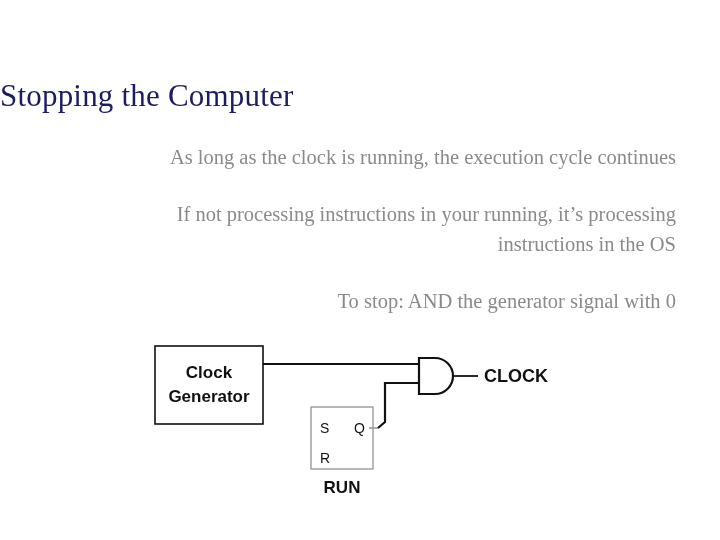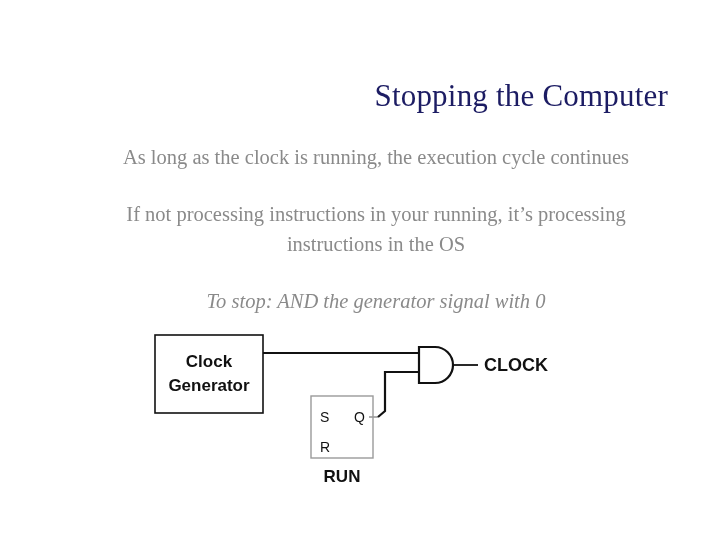--- a/index.html
+++ b/index.html
@@ -17,49 +17,49 @@
   .slide {
     position: absolute;
     inset: 0;
     background: #ffffff;
   }
   .slide-title {
     position: absolute;
     left: 0;
     top: 78px;
     width: 668px;
-    text-align: right;
+    text-align: left;
     font-family: "Liberation Serif", serif;
     font-size: 31px;
     line-height: 36px;
     color: #1c1c63;
     letter-spacing: 0.2px;
     white-space: nowrap;
   }
   .body-block {
     position: absolute;
     left: 76px;
     top: 142px;
     width: 600px;
   }
   .bullet {
     font-family: "Liberation Serif", serif;
     font-size: 20.5px;
     line-height: 30px;
     color: #8a8a8a;
     margin: 0 0 27px 0;
-    text-align: center;
+    text-align: right;
   }
-  .bullet:last-child { margin-bottom: 6px; font-style: italic; }
+  .bullet:last-child { margin-bottom: 6px; }
 
   
   .diagram {
     position: absolute;
     left: 140px;
-    top: 325px;
+    top: 336px;
     width: 430px;
     height: 180px;
   }
   .diagram svg { display: block; }
 </style>
 </head>
 <body>
 
 <div class="slide">
 

